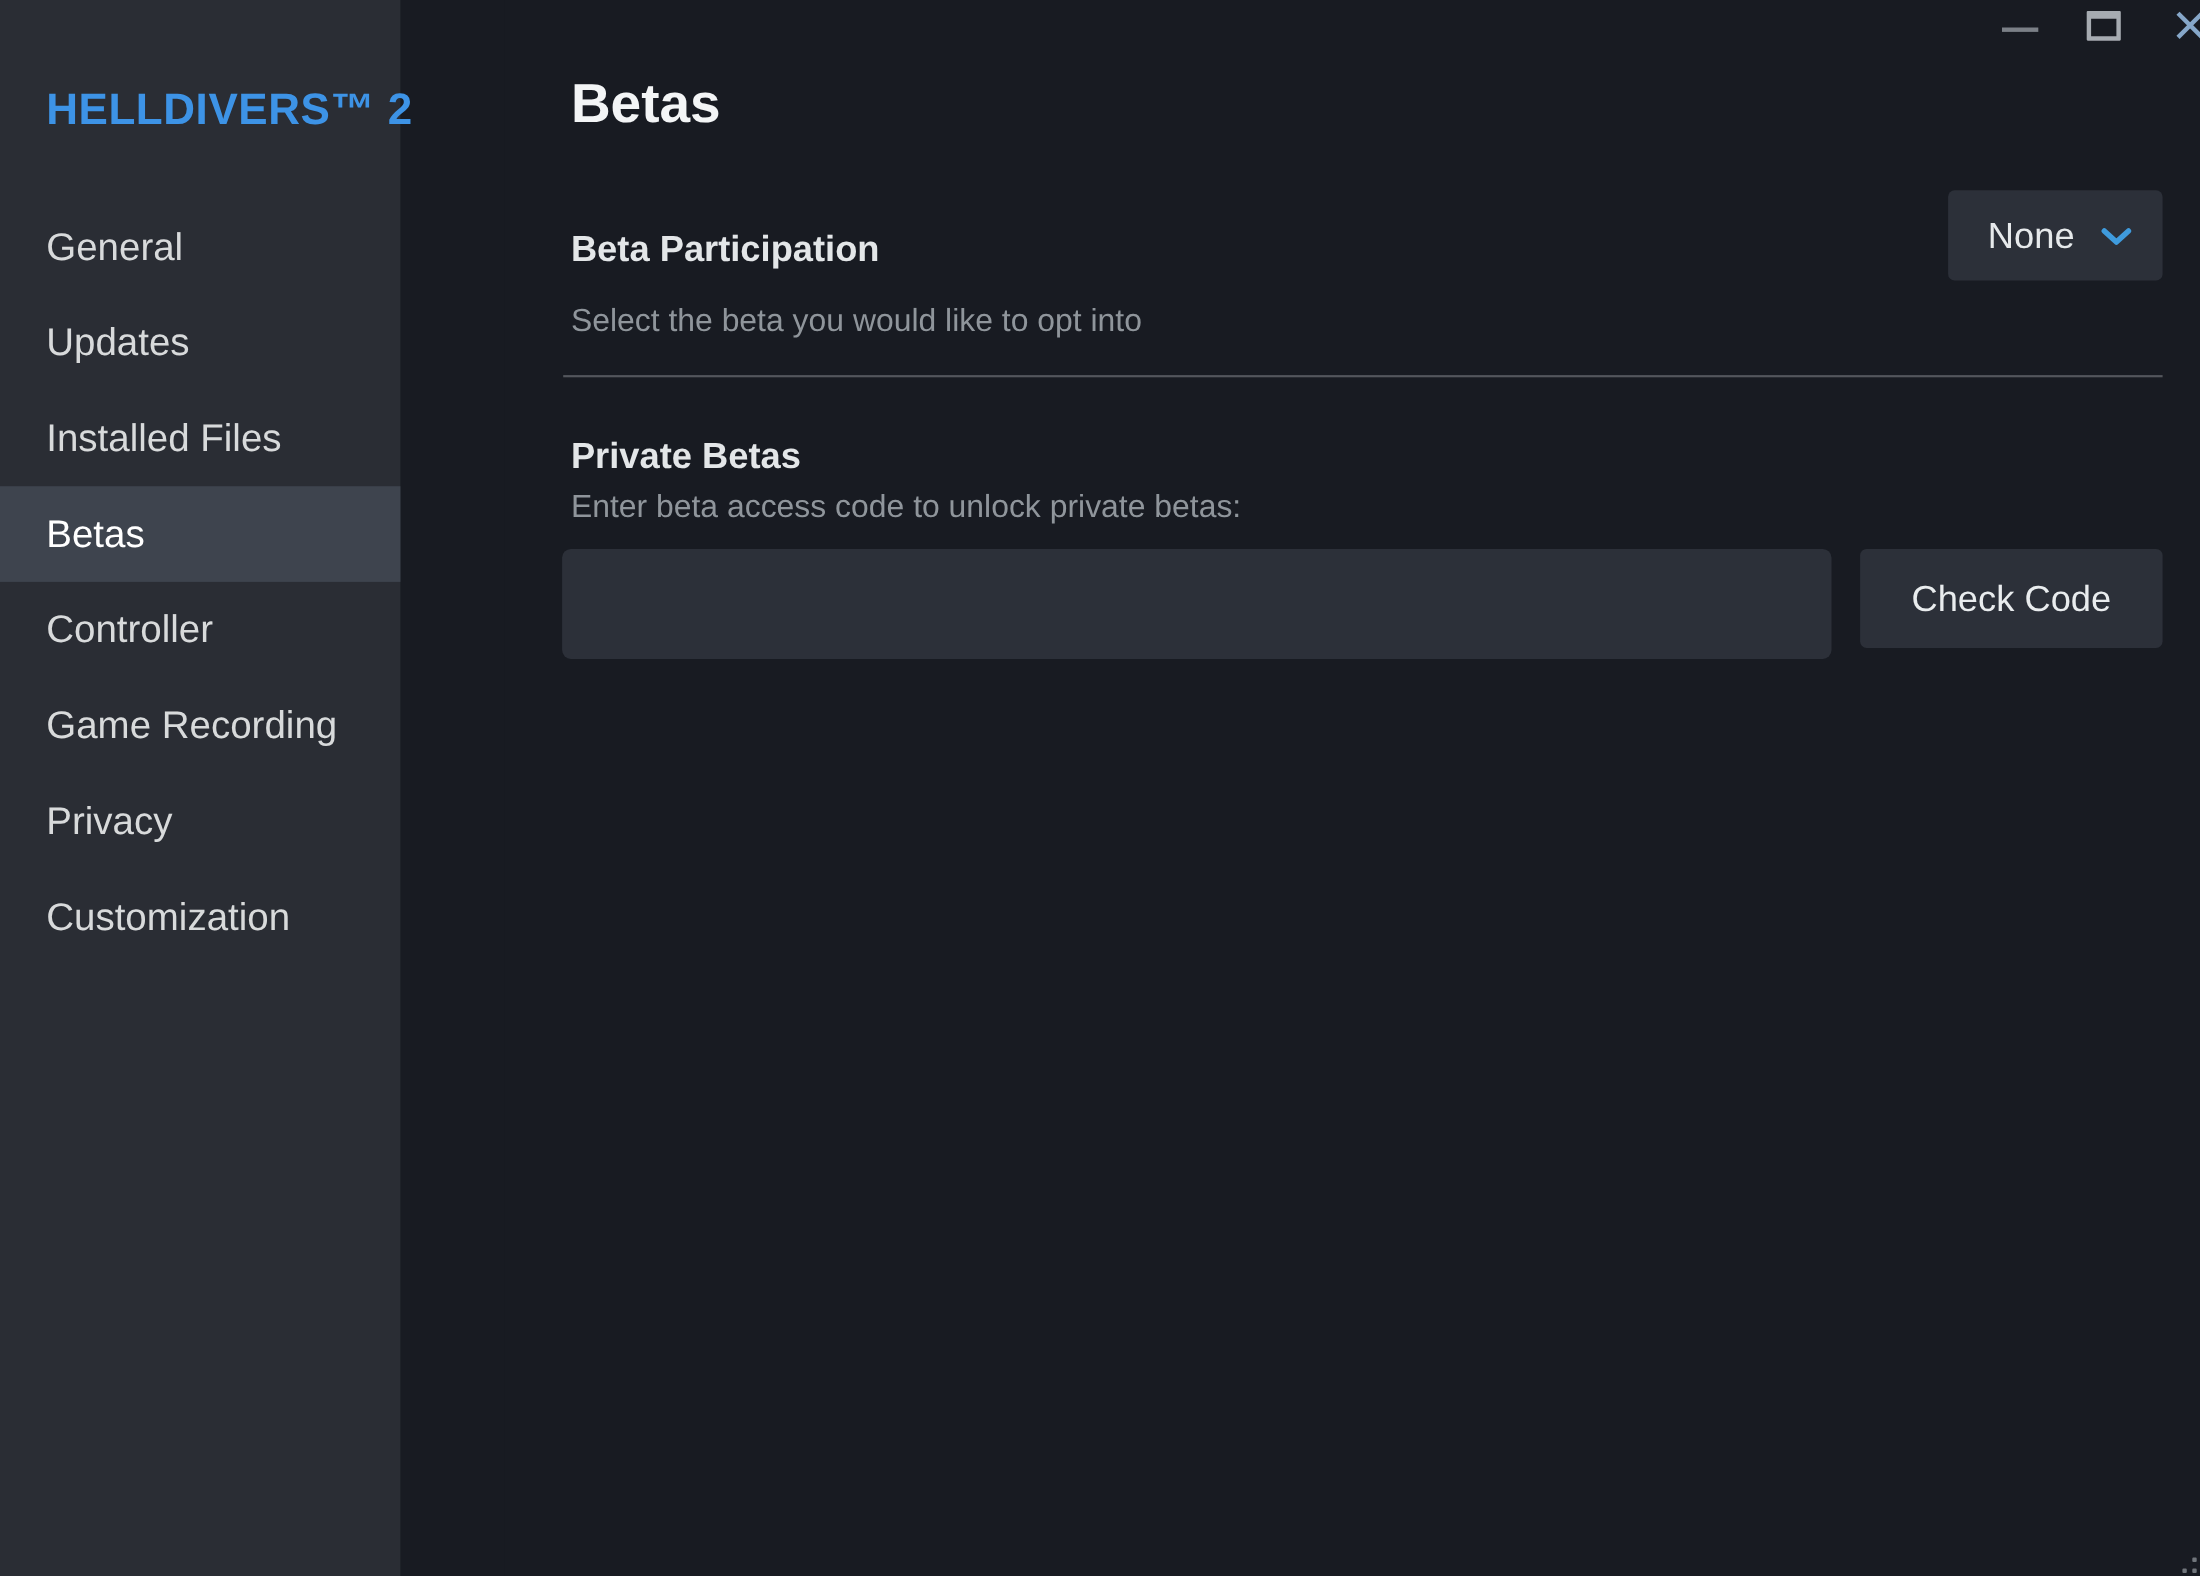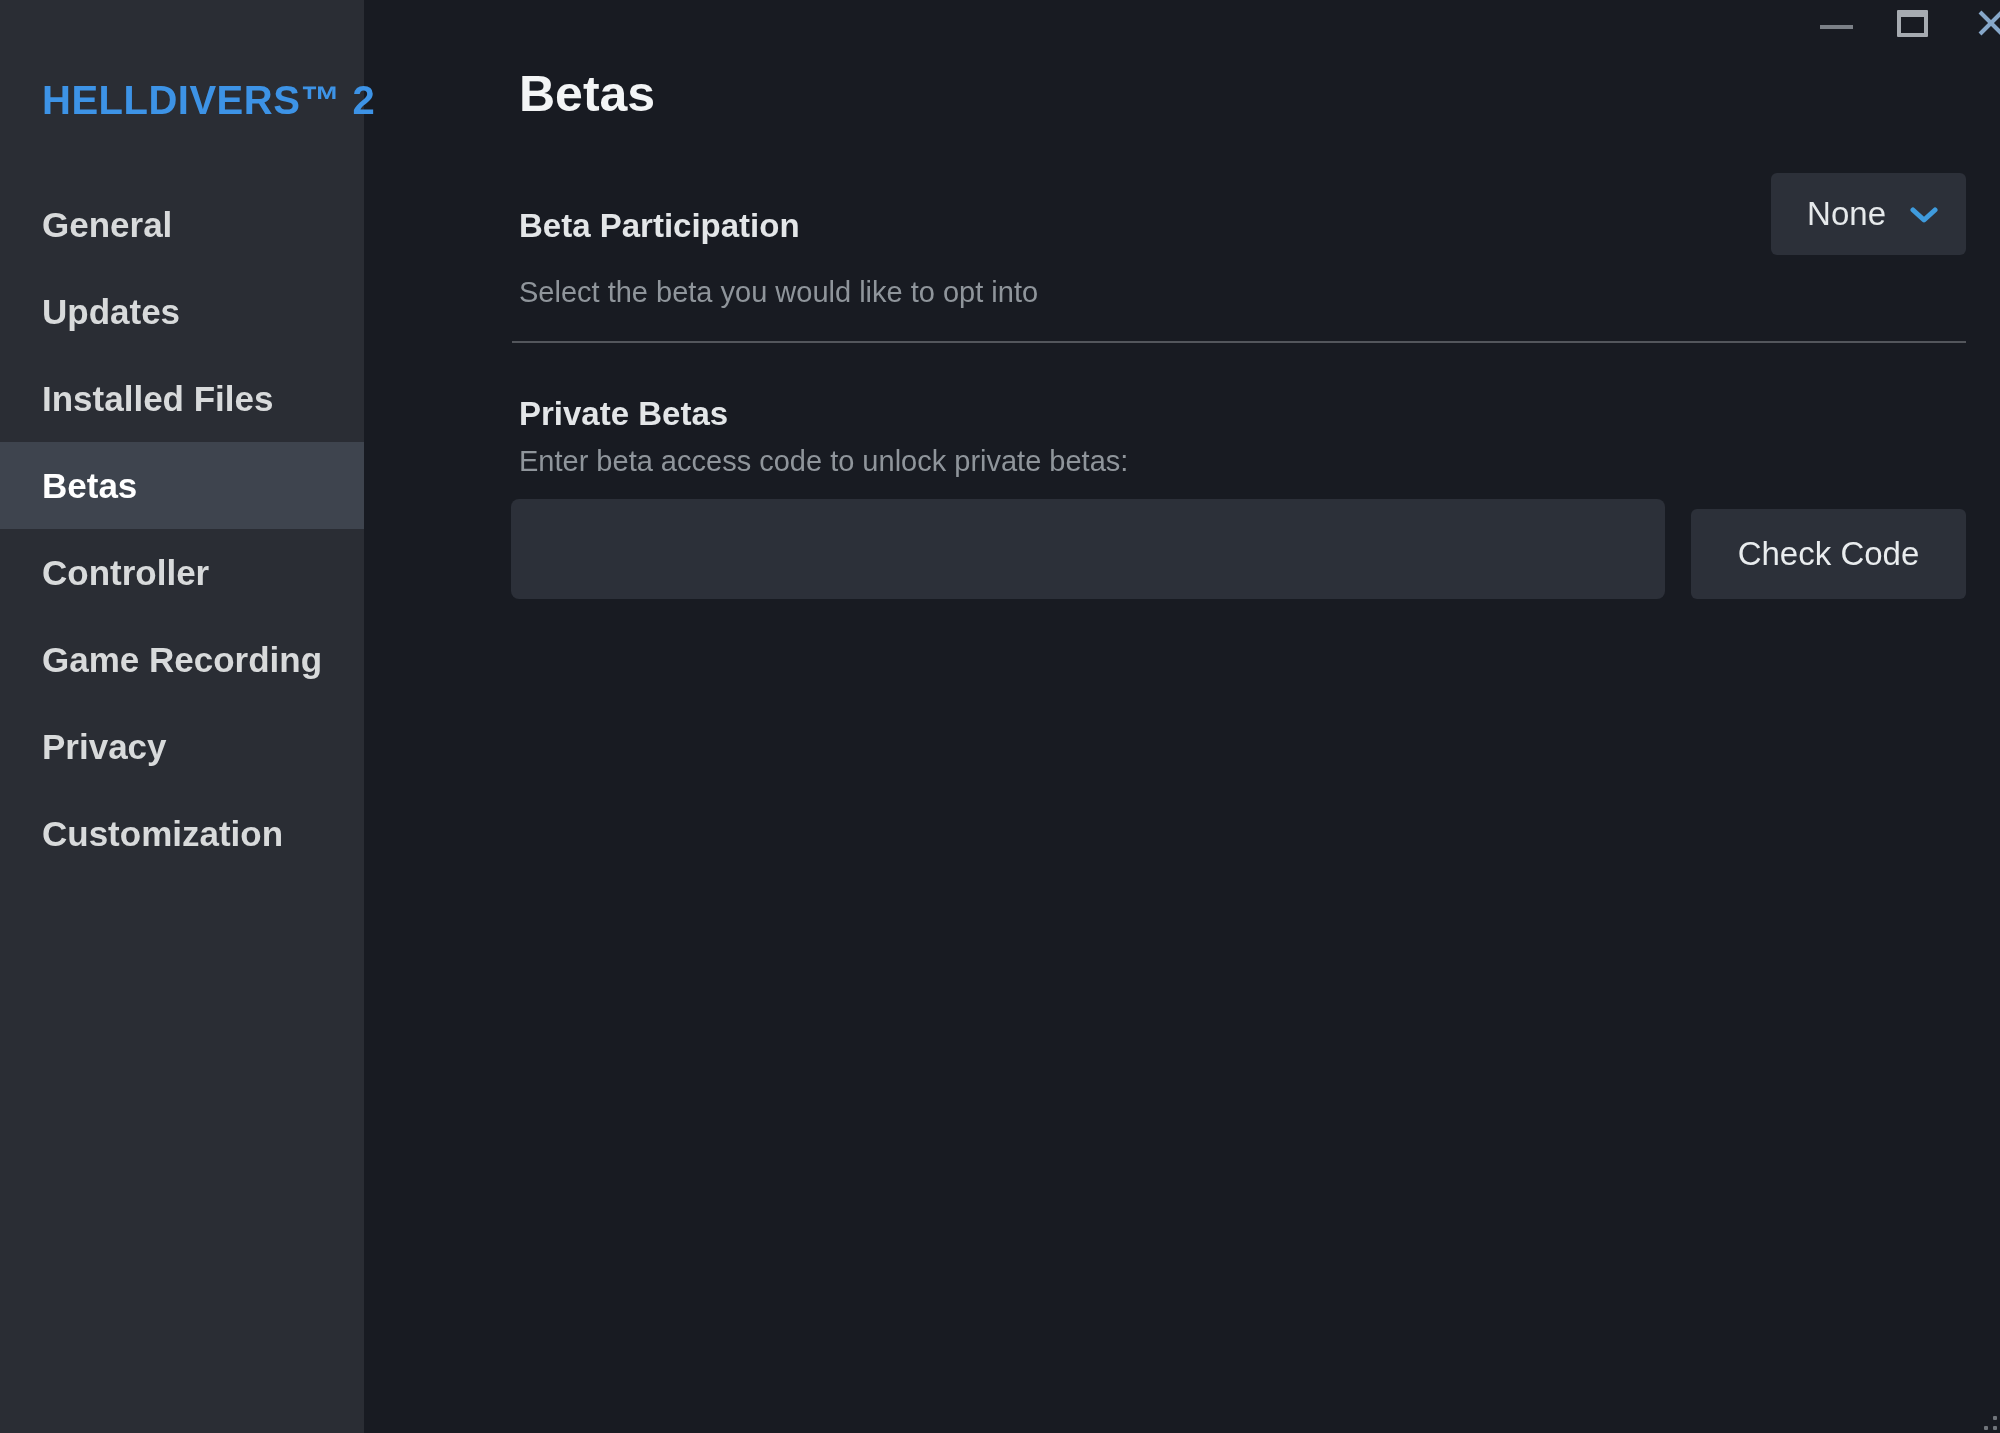--- a/index.html
+++ b/index.html
@@ -19,21 +19,21 @@
     background: var(--sidebar_bg, #2a2d34);
   }
   .game-title {
     margin: 76px 0 0 42px;
     font-size: 40px; font-weight: 700;
     letter-spacing: 0.5px;
     color: var(--accent_blue, #3d93e6);
     line-height: 1.2;
     white-space: nowrap;
   }
-  .nav { margin-top: 57px; font-weight: bold; }
+  .nav { margin-top: 57px; }
   .nav-item {
     width: 100%; height: 87px;
     display: flex; align-items: center;
     padding-left: 42px;
     font-size: 35px;
     color: var(--nav_text, #d8dadb);
     cursor: pointer;
     user-select: none;
   }
   .nav-item.selected {
@@ -88,21 +88,21 @@
     margin: 29px 0 0 -7px;
     height: 0;
     border: none;
     border-top: 2px solid var(--divider, #53565c);
   }
   .private-label { margin-top: 50px; }
   .private-desc  { margin-top: 5px; }
 
   .code-row {
     margin: 17px 0 0 -8px;
-    display: flex; align-items: flex-end;
+    display: flex; align-items: flex-start;
     gap: 26px;
   }
   .code-input {
     flex: 1;
     height: 100px;
     background: var(--control_bg, #2c3039);
     border: none; border-radius: 8px;
     color: #dfe3e6;
     font-size: 33px;
     font-family: "Liberation Sans", sans-serif;

